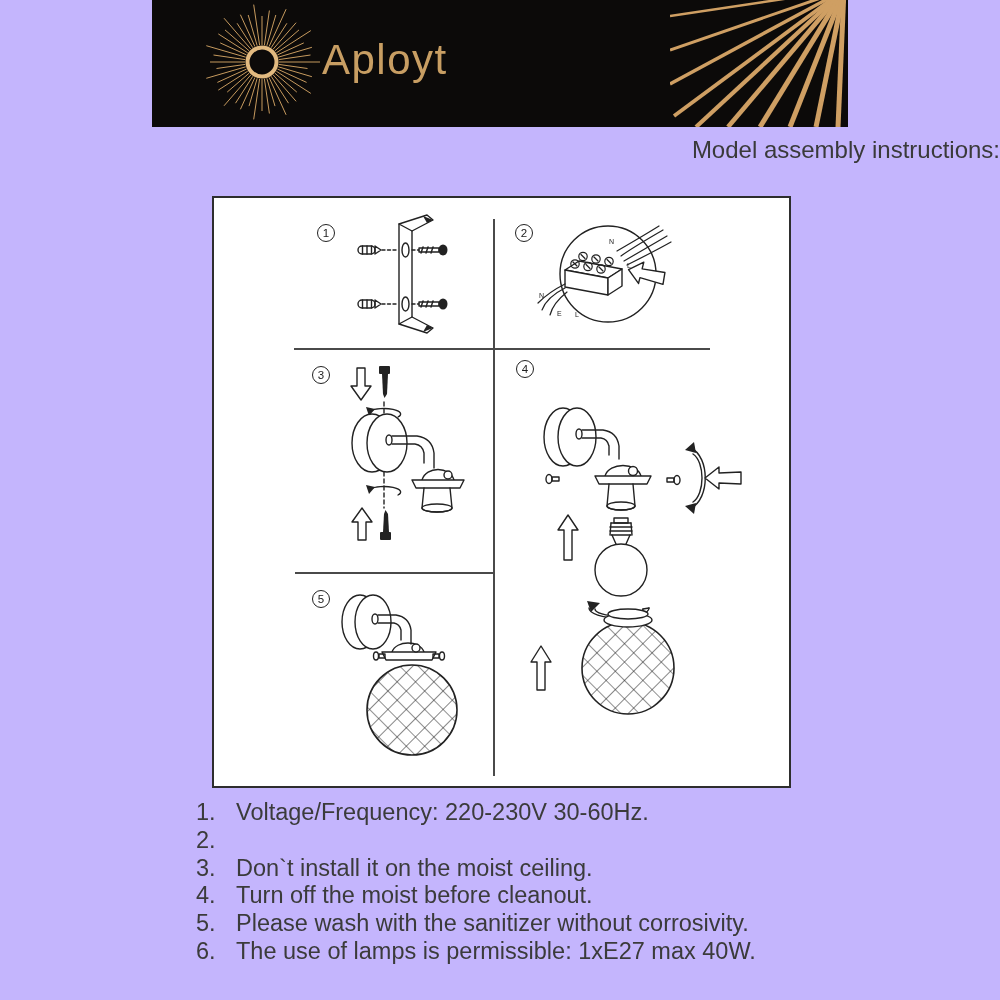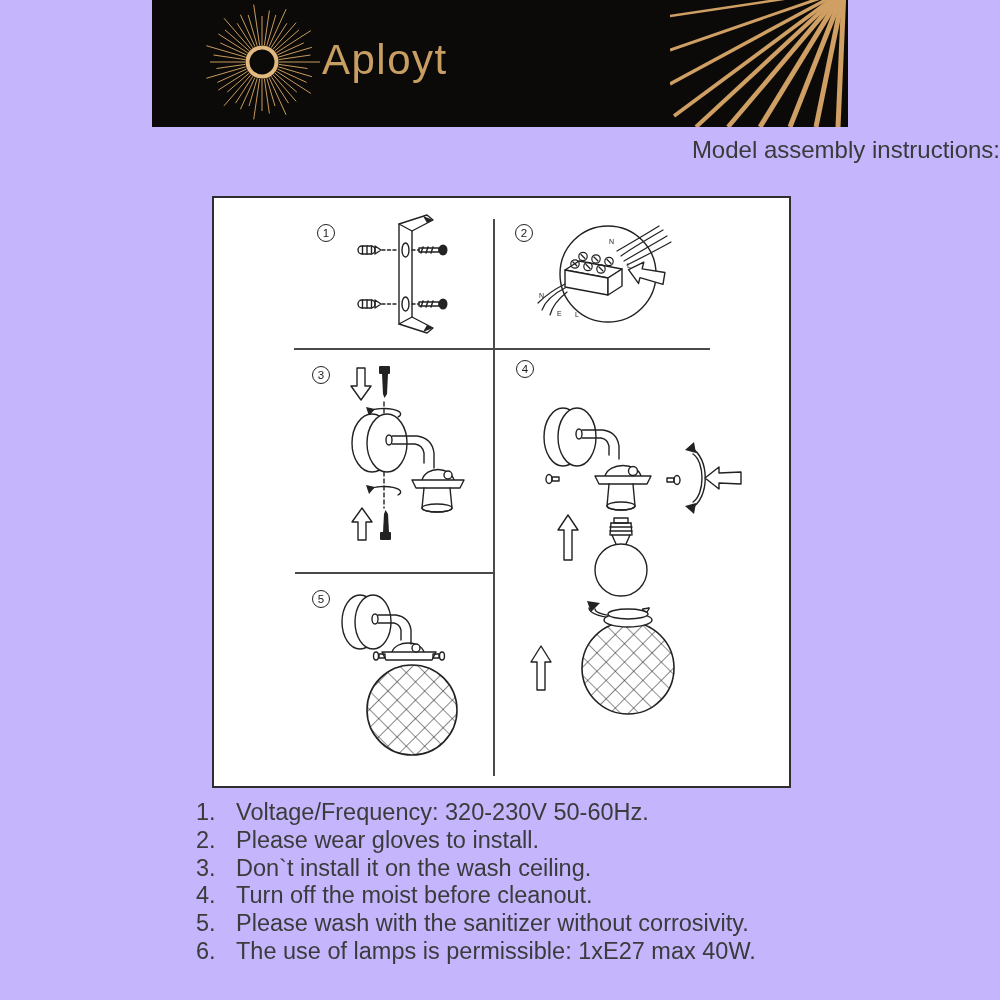--- a/index.html
+++ b/index.html
@@ -350,29 +350,28 @@
       <g>
         <ellipse class="whitefill" cx="146" cy="76" rx="2.5" ry="4"></ellipse>
         <rect x="137" y="74" width="6" height="4"></rect>
       </g>
     </g>
   </svg>
 
   <div id="notes">
     <div class="note-row">
       <span class="note-num">1.</span>
-      <span class="note-text">Voltage/Frequency: 320-230V 50-60Hz.</span>
+      <span class="note-text">Voltage/Frequency: 220-230V 30-60Hz.</span>
     </div>
     <div class="note-row">
       <span class="note-num">2.</span>
-      <span class="note-text">Please wear gloves to install.</span>
     </div>
     <div class="note-row">
       <span class="note-num">3.</span>
-      <span class="note-text">Don`t install it on the wash ceiling.</span>
+      <span class="note-text">Don`t install it on the moist ceiling.</span>
     </div>
     <div class="note-row">
       <span class="note-num">4.</span>
       <span class="note-text">Turn off the moist before cleanout.</span>
     </div>
     <div class="note-row">
       <span class="note-num">5.</span>
       <span class="note-text">Please wash with the sanitizer without corrosivity.</span>
     </div>
     <div class="note-row">

